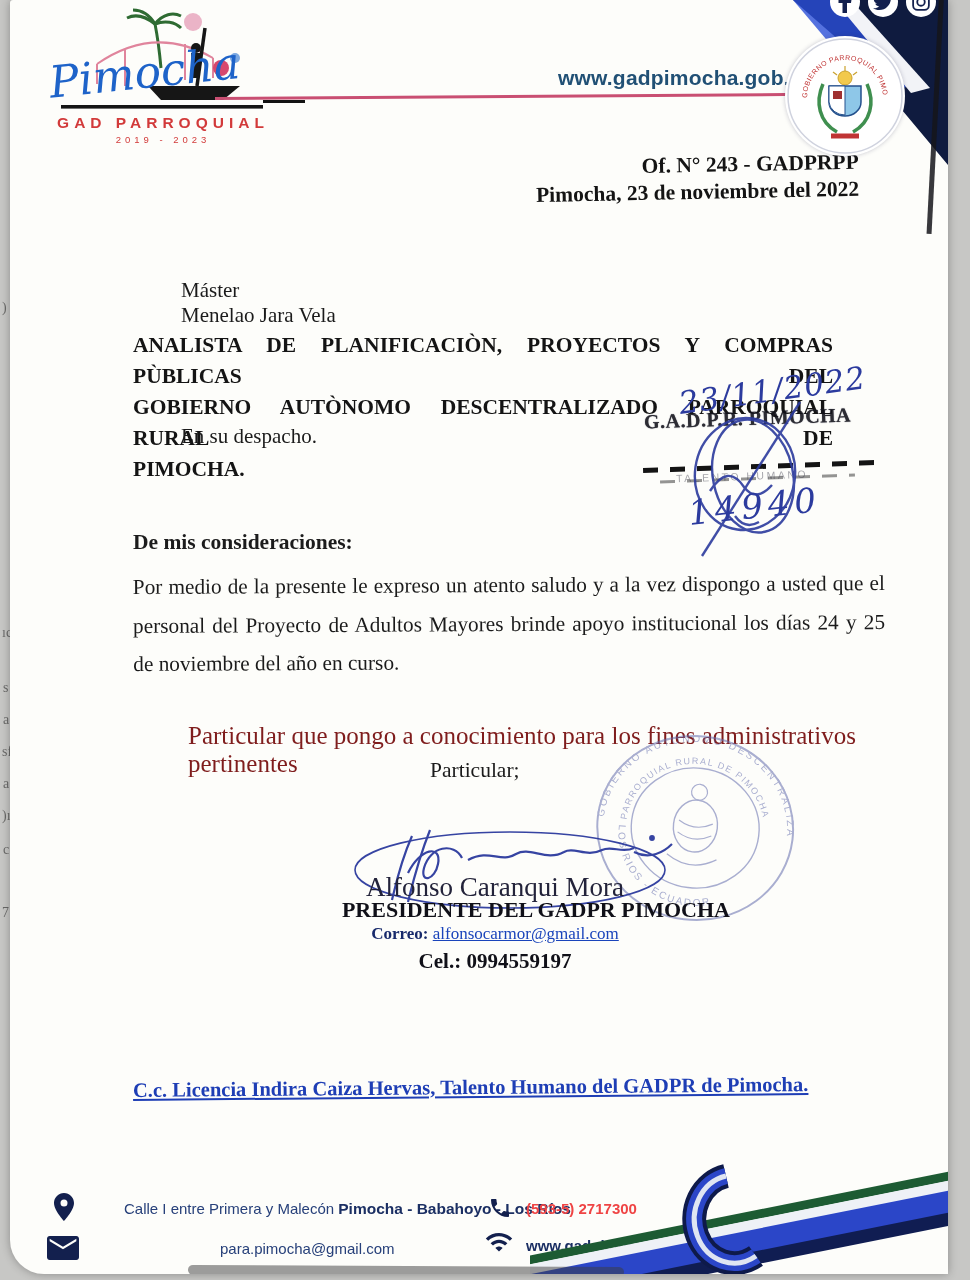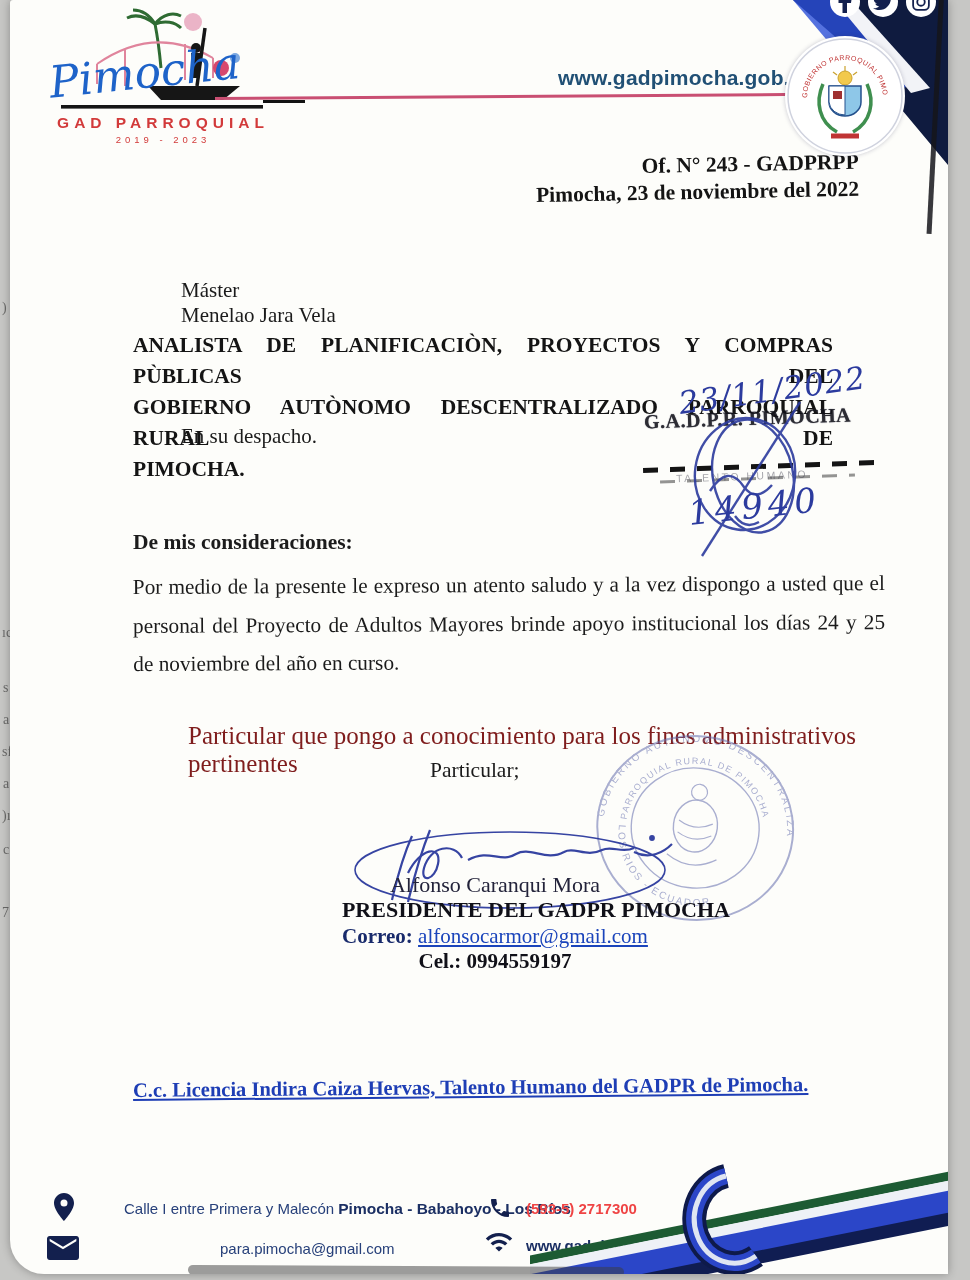--- a/index.html
+++ b/index.html
@@ -47,23 +47,23 @@
   
   #greet{left:123px;top:530px;font-size:21.5px;}
   #p1{left:123px;top:566px;width:752px;font-size:21.3px;line-height:38.5px;text-align:justify;
       color:#1b1b1b;transform:rotate(-.3deg);}
   #p2{left:178px;top:722px;font-size:25px;color:#7f1d1d;}
   #closing{left:420px;top:758px;font-size:21.5px;color:#1b1b1b;}
   
   #seal{left:560px;top:722px;opacity:.55;transform:rotate(7deg);}
   #signsvg{left:340px;top:818px;}
   .cline{left:250px;width:470px;text-align:center;}
-  #sname{top:872px;font-size:22px;color:#23233a;}
+  #sname{top:872px;font-size:27px;color:#23233a;}
   #stitle{top:897px;font-size:22px;color:#101018;text-align:right;}
-  #semail{top:924px;font-size:21px;color:#182a6b;}
+  #semail{top:924px;font-size:17px;color:#182a6b;}
   #semail a{color:#1a44bb;}
   #scel{top:949px;font-size:21px;color:#101018;font-weight:bold;}
   
   #cc{left:123px;top:1076px;font-size:20.5px;font-weight:bold;color:#1e3eb5;
       text-decoration:underline;transform:rotate(-.5deg);}
   
   .ft{color:#27407a;font-size:15px;}
   #addr{left:78px;top:1200px;width:430px;white-space:nowrap;margin-left:36px;}
   #addr b{color:#1b2f63;font-size:15.5px;}
   #femail{left:210px;top:1240px;}

